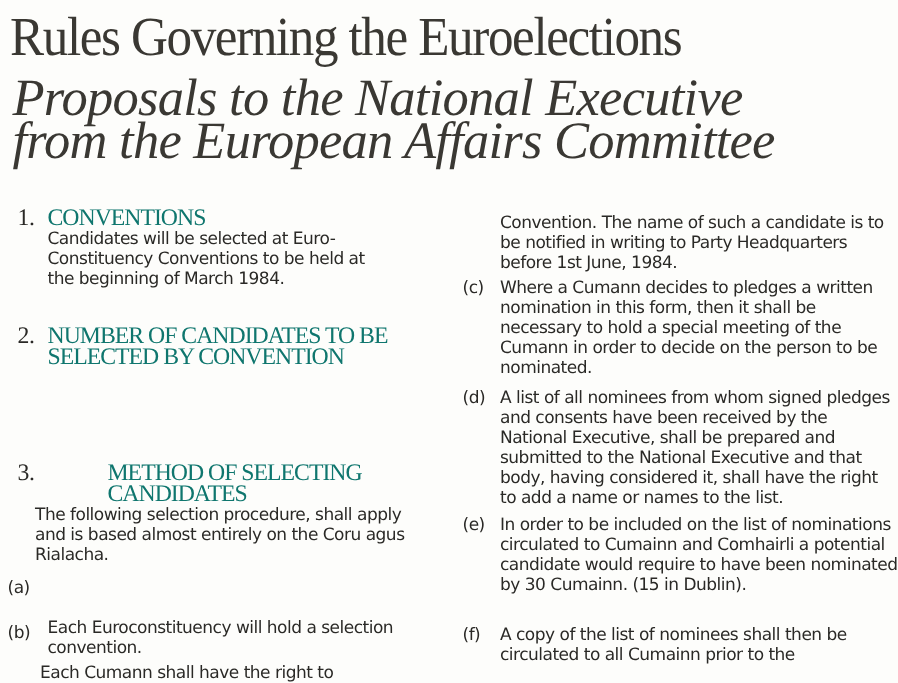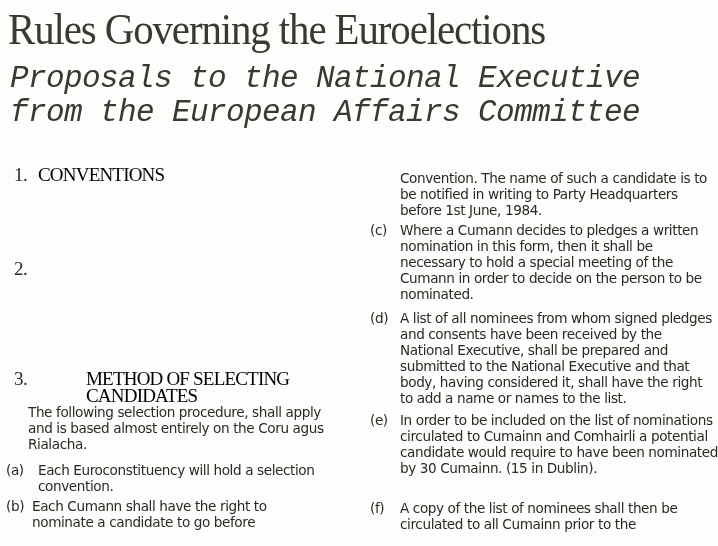--- a/index.html
+++ b/index.html
@@ -13,61 +13,63 @@
   .title {
     position: absolute; left: 8px; top: 4px;
     font-family: "Liberation Serif", serif;
     font-size: 44px; letter-spacing: -1.2px;
     color: #3a3833; white-space: nowrap;
     transform: scaleX(0.93); transform-origin: left top;
     line-height: 52px;
   }
   .subtitle {
     position: absolute; left: 10px; top: 62px;
-    font-family: Liberation Mono, monospace; font-style: italic;
-    font-size: 31px; line-height: 34px; color: #3a3833;
+    font-family: Liberation Serif, serif; font-style: italic;
+    font-size: 42px; line-height: 34px; color: #3a3833;
     letter-spacing: -0.6px;
   }
   .col { position: absolute; top: 0; font-size: 13.6px; line-height: 16px; letter-spacing: -0.4px; }
   .col-left { left: 0; width: 362px; }
   .col-right { left: 362px; width: 356px; }
   .section { position: absolute; left: 0; width: 100%; }
   .sec-head { position: relative; padding-left: 38px; }
   .sec-num {
     position: absolute; left: 14px; top: 0;
     font-family: "Liberation Serif", serif; font-size: 19px; line-height: 18px;
   }
   .sec-title {
     font-family: "Liberation Serif", serif; font-size: 19px; line-height: 17px;
-    letter-spacing: -0.8px; text-transform: uppercase; color: #000000;
+    letter-spacing: -0.8px; text-transform: uppercase; color: #0f766e;
   }
   .sec-body { padding-left: 38px; padding-right: 2px; }
   .item { position: absolute; left: 0; width: 100%; }
   .item-label { position: absolute; left: 6px; top: 0; }
-  .item-text { padding-left: 38px; }
+  .item-text { padding-left: 38px; margin-top: 32px; }
   .right-item-label { position: absolute; left: 8px; top: 0; }
   .right-item-text { padding-left: 38px; padding-right: 2px; }
 </style>
 </head>
 <body>
 
 <div class="title">Rules Governing the Euroelections</div>
 <div class="subtitle" style="width:660px;">Proposals to the National Executive from the European Affairs Committee</div>
 
 <div class="col col-left">
   <div class="section" style="top:166px;">
     <div class="sec-head">
       <span class="sec-num">1.</span>
       <div class="sec-title">CONVENTIONS</div>
     </div>
+    <div class="sec-body" style="width:272px;">Candidates will be selected at Euro-Constituency Conventions to be held at the beginning of March 1984.</div>
   </div>
 
   <div class="section" style="top:260px;">
     <div class="sec-head">
       <span class="sec-num">2.</span>
+      <div class="sec-title" style="width:310px;">NUMBER OF CANDIDATES TO BE SELECTED BY CONVENTION</div>
     </div>
   </div>
 
   <div class="section" style="top:370px;">
     <div class="sec-head">
       <span class="sec-num">3.</span>
       <div class="sec-title" style="width:240px;margin-left:48px;">METHOD OF SELECTING CANDIDATES</div>
     </div>
     <div class="sec-body" style="width:310px;padding-left:28px;">The following selection procedure, shall apply and is based almost entirely on the Coru agus Rialacha.</div>
   </div>

